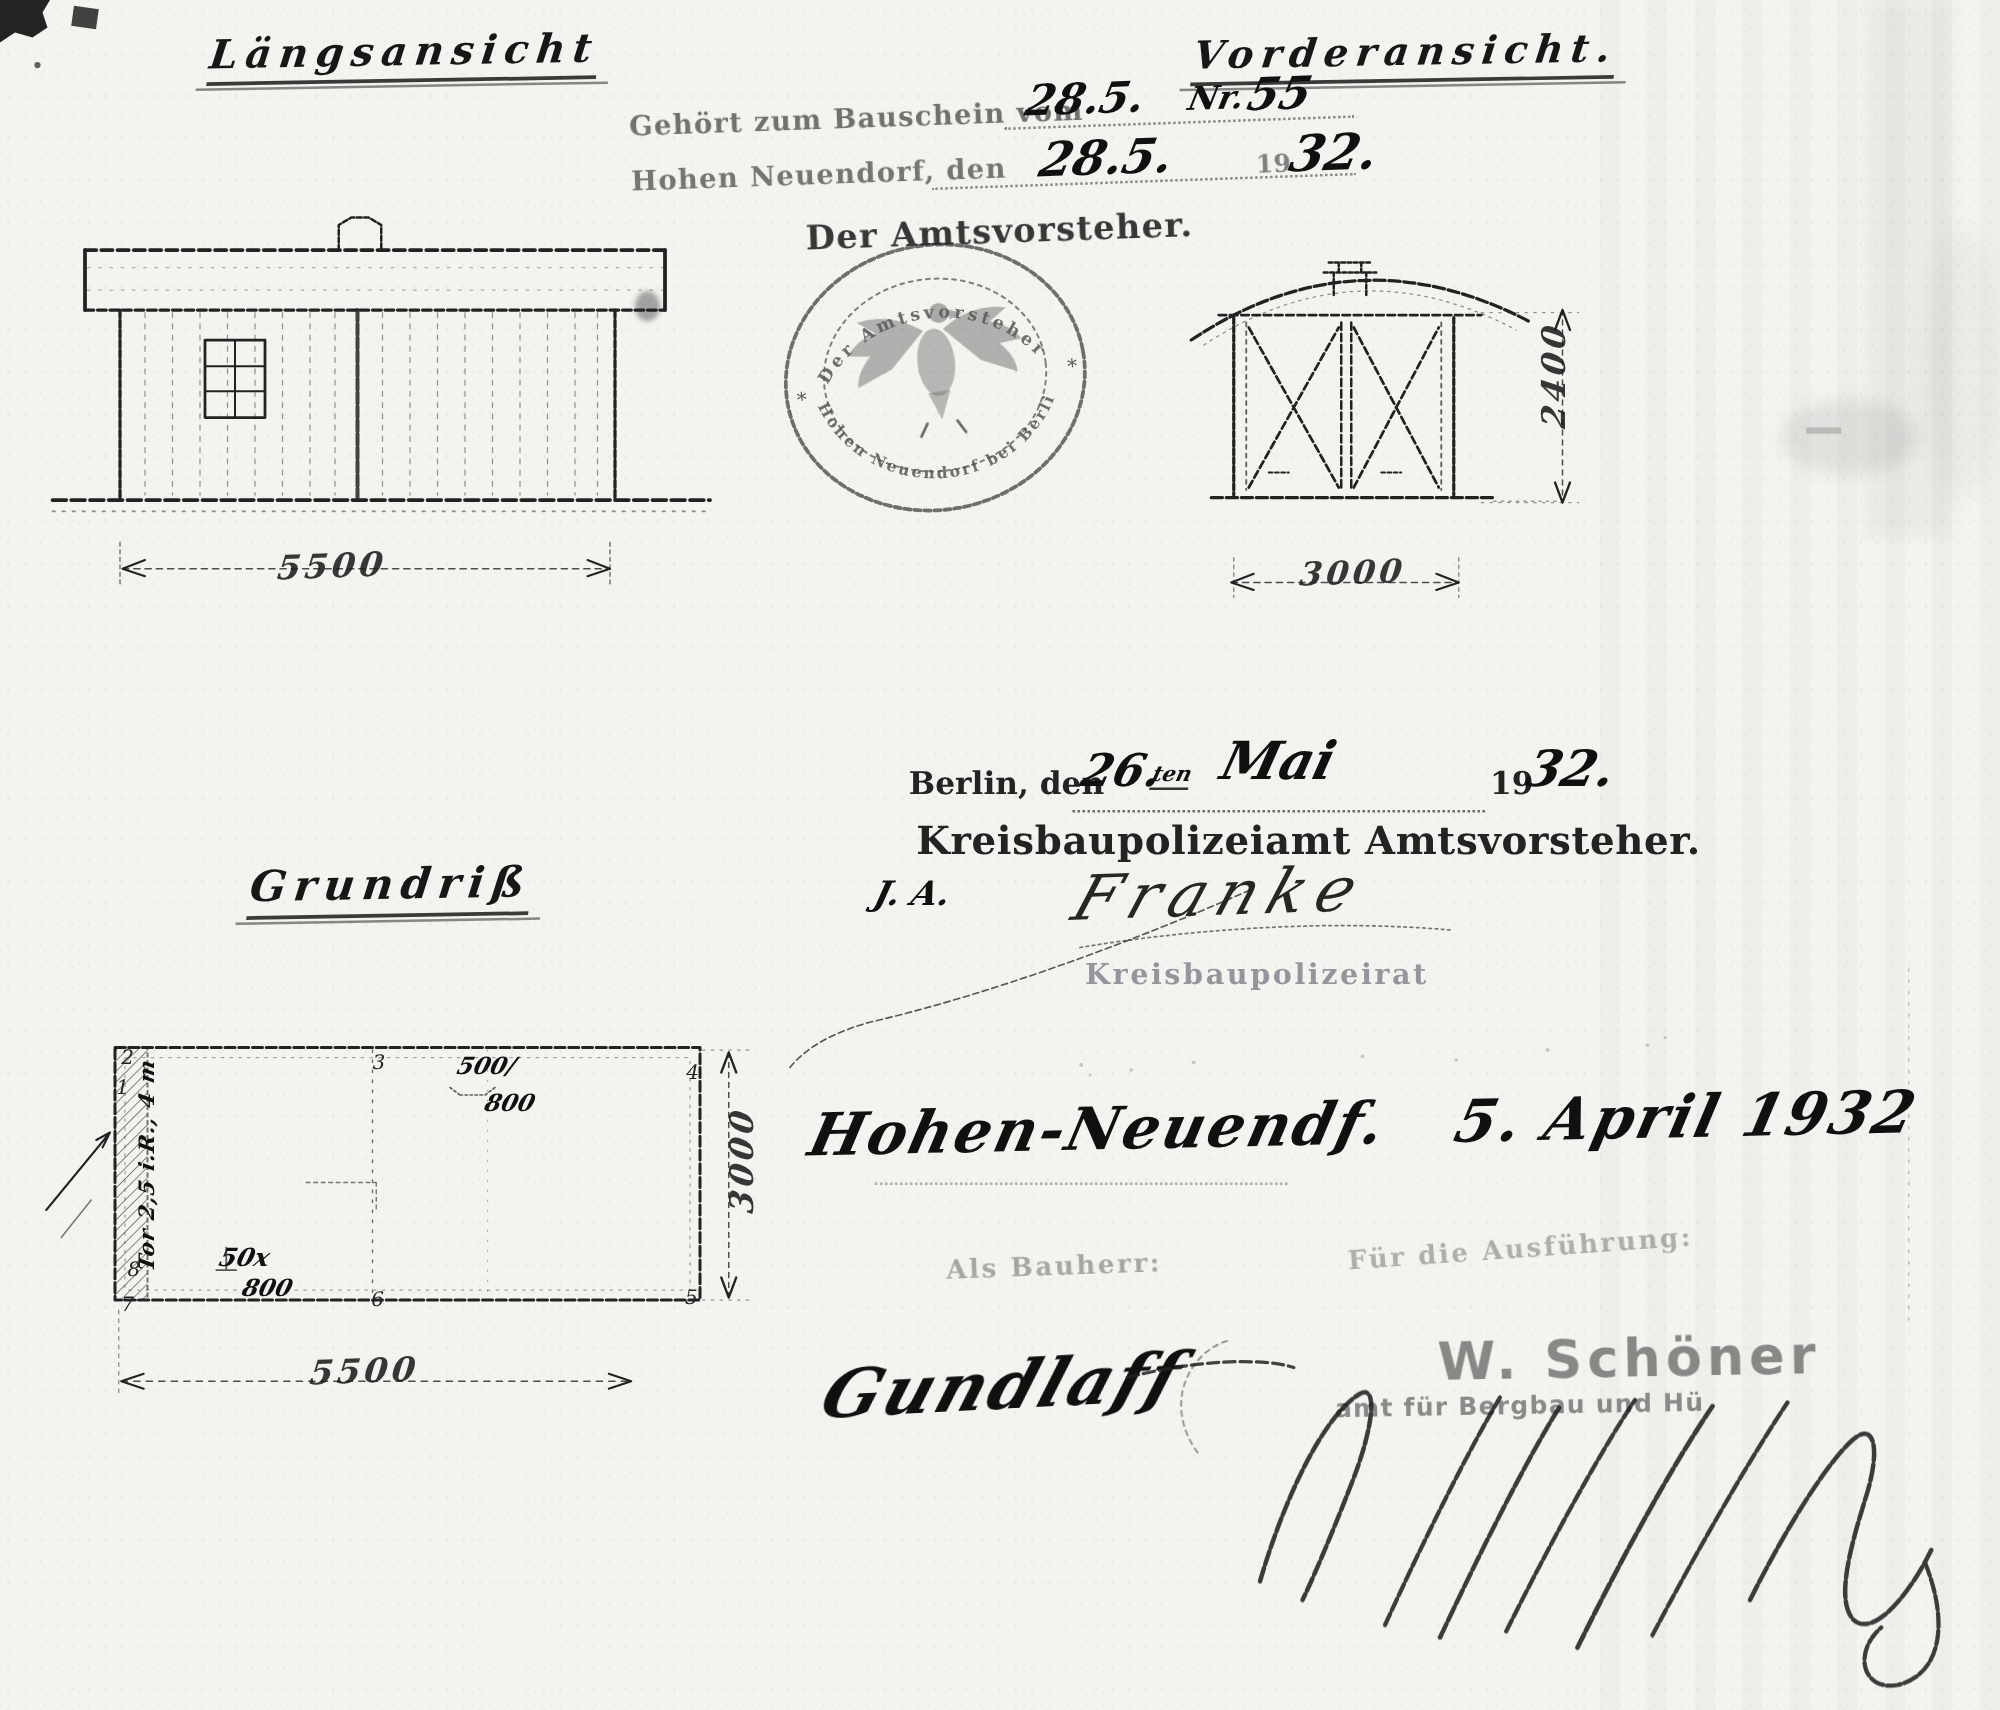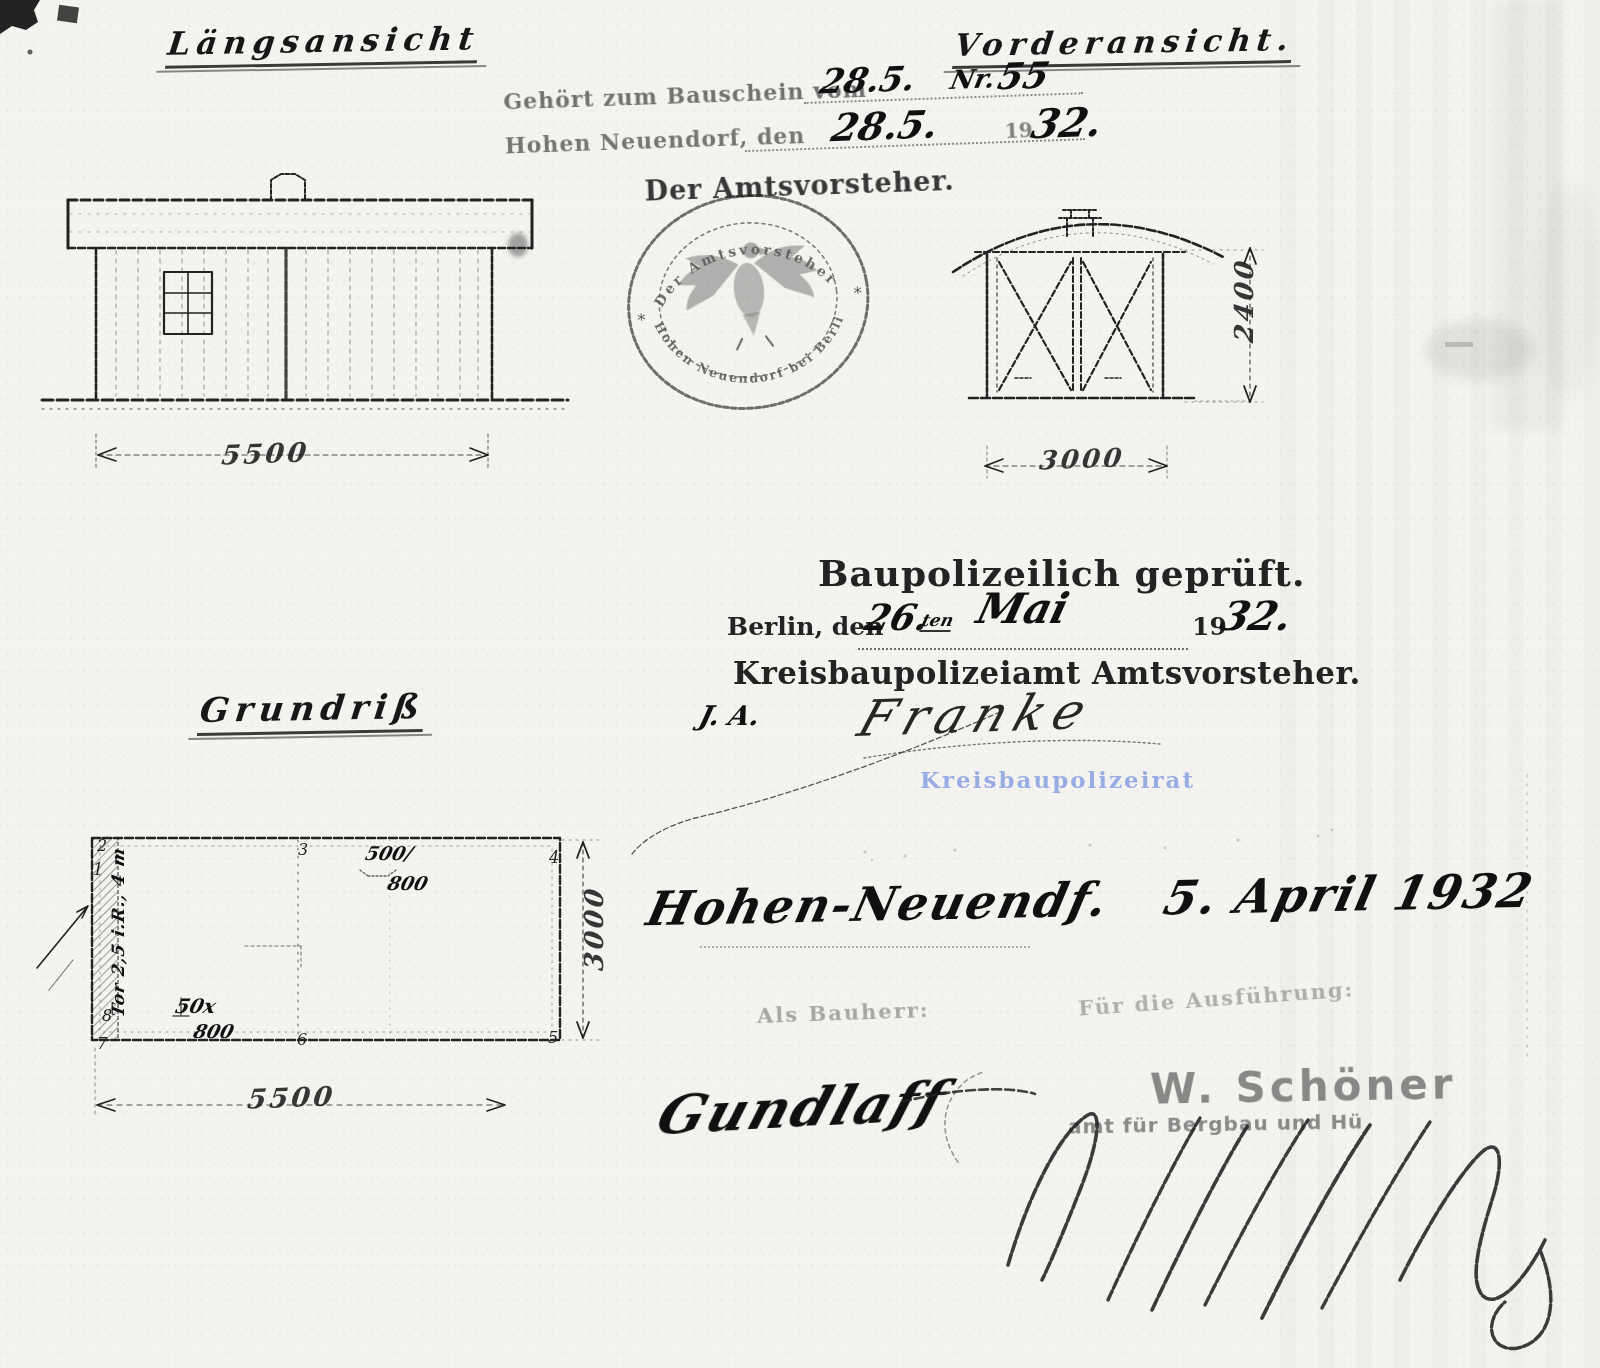--- a/index.html
+++ b/index.html
@@ -167,32 +167,31 @@
   <span class="corner" style="left:297px;top:1030px;">6</span>
   <span class="corner" style="left:97px;top:1034px;">7</span>
   <span class="corner" style="left:102px;top:1006px;">8</span>
   <span class="hw" style="left:366px;top:842px;font-size:19px;font-weight:bold;">500/</span>
   <span class="hw" style="left:388px;top:872px;font-size:19px;font-weight:bold;">800</span>
   <span class="hw" style="left:176px;top:994px;font-size:20px;font-weight:bold;">50x</span>
   <span class="hw" style="left:194px;top:1020px;font-size:19px;font-weight:bold;">800</span>
   <div class="dim" style="left:594px;top:928px;font-size:26px;transform:translate(-50%,-50%) rotate(-90deg) skewX(-8deg);">3000</div>
   <div class="dim" style="left:248px;top:1082px;font-size:27px;">5500</div>
 
-  <div class="pr" style="left:818px;top:552px;font-size:36px;letter-spacing:1px;">Baupolizeilich geprüft.</div>
   <span class="pr" style="left:727px;top:612px;font-size:25px;">Berlin, den</span>
   <span class="hw" style="left:866px;top:596px;font-size:36px;font-weight:bold;">26.</span>
   <span class="hw" style="left:922px;top:610px;font-size:17px;font-weight:bold;border-bottom:2px solid #333;">ten</span>
   <span class="hw" style="left:978px;top:584px;font-size:42px;font-weight:bold;">Mai</span>
   <span class="abs" style="left:858px;top:648px;width:330px;border-top:2px dotted #333;opacity:.7;z-index:3;"></span>
   <span class="pr" style="left:1192px;top:612px;font-size:25px;">19</span>
   <span class="hw" style="left:1222px;top:592px;font-size:40px;font-weight:bold;">32.</span>
   <div class="pr" style="left:733px;top:655px;font-size:31px;letter-spacing:.5px;">Kreisbaupolizeiamt Amtsvorsteher.</div>
   <span class="hw" style="left:700px;top:700px;font-size:27px;font-weight:bold;">J. A.</span>
   <span class="hw" style="left:862px;top:686px;font-size:50px;letter-spacing:8px;transform:skewX(-20deg) rotate(-2deg);opacity:.9;">Franke</span>
-  <div class="pr faint" style="left:920px;top:766px;font-size:23px;letter-spacing:2px;color:#1d4ed8;">Kreisbaupolizeirat</div>
+  <div class="pr faint" style="left:868px;top:766px;font-size:23px;letter-spacing:2px;color:#0f172a;">Kreisbaupolizeirat</div>
 
   <div class="abs" style="left:648px;top:872px;transform:rotate(-1.2deg);z-index:4;white-space:nowrap;">
     <span class="hw" style="position:static;font-size:47px;font-weight:bold;letter-spacing:2px;display:inline-block;transform:skewX(-14deg);">Hohen-Neuendf.</span>
     <span style="display:inline-block;width:46px;"></span>
     <span class="hw" style="position:static;font-size:47px;font-weight:bold;letter-spacing:2px;display:inline-block;transform:skewX(-14deg);">5. April 1932</span>
   </div>
   <span class="abs" style="left:700px;top:946px;width:330px;border-top:2px dotted #333;opacity:.35;z-index:3;"></span>
 
   <div class="pr faint" style="left:757px;top:1000px;font-size:21px;letter-spacing:2px;color:#3f3f3f;transform:rotate(-2deg);">Als Bauherr:</div>
   <div class="pr faint" style="left:1078px;top:986px;font-size:21px;letter-spacing:2px;color:#3f3f3f;transform:rotate(-4deg);opacity:.38;">Für die Ausführung:</div>

